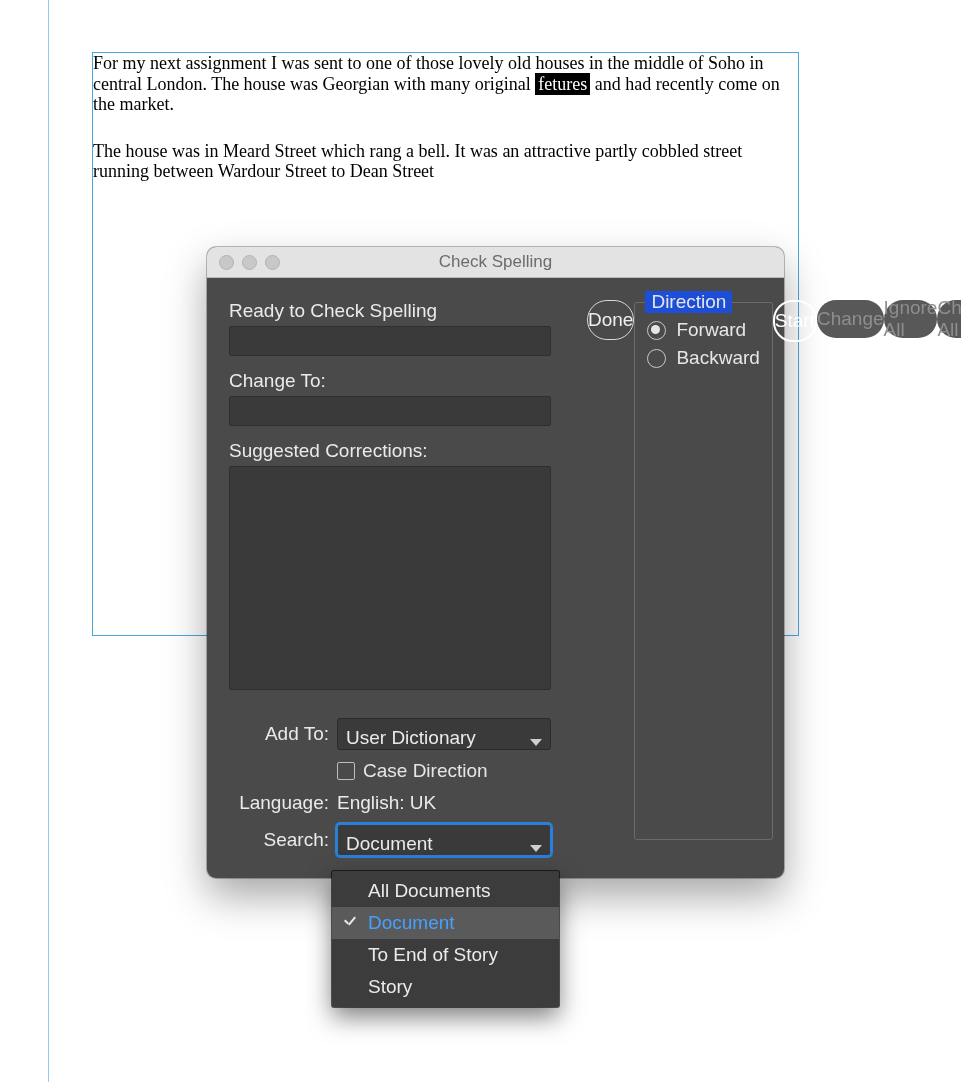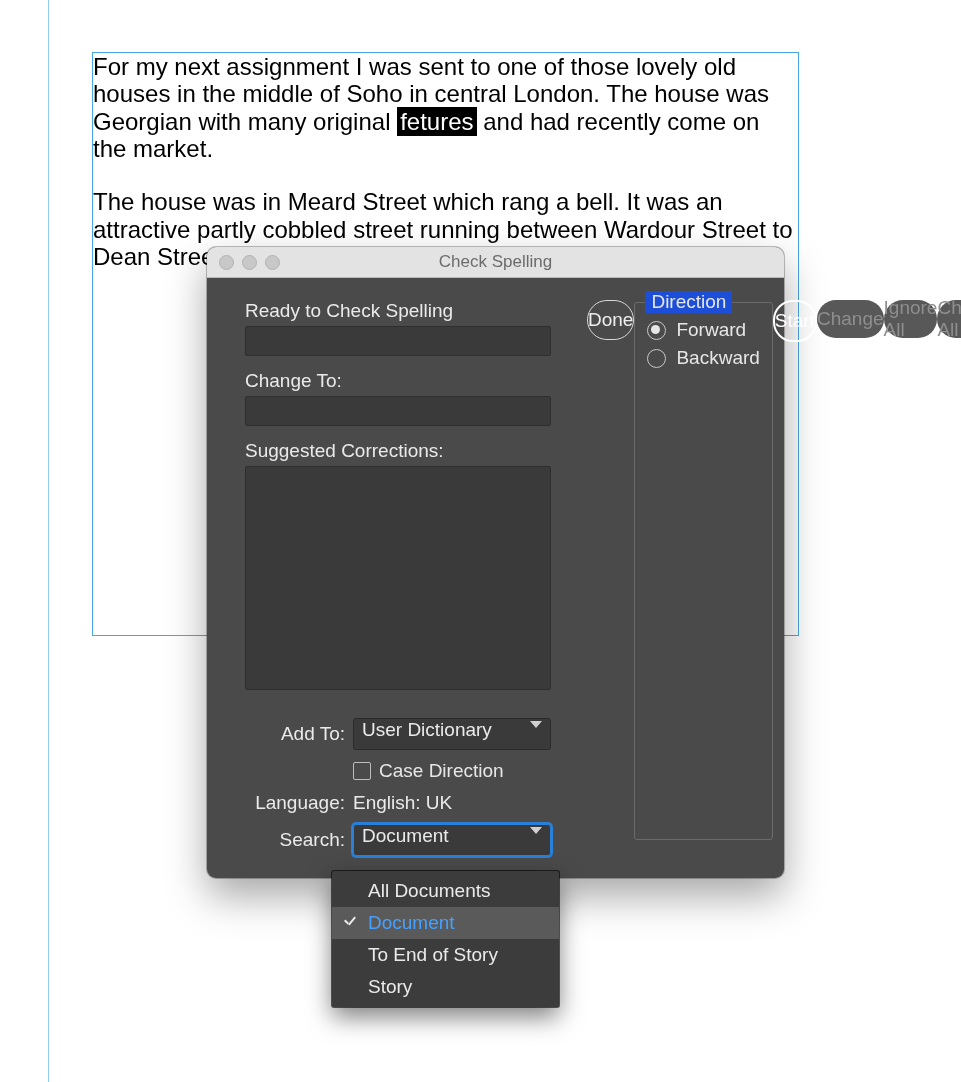--- a/index.html
+++ b/index.html
@@ -25,22 +25,22 @@
     opacity: 0.6;
   }
   .frame {
     position: absolute;
     left: 92px; top: 52px;
     width: 705px; height: 582px;
     border: 1px solid #4aa8e0;
     background: #fff;
   }
   .doc-text {
-    font-family: Liberation Sans, sans-serif;
-    font-size: 24px;
+    font-family: Liberation Serif, serif;
+    font-size: 18px;
     line-height: 1.14;
     color: #000;
     padding: 0;
     letter-spacing: 0px;
   }
   .p1 { margin: 0; }
   .p2 { margin: 0; margin-top: 26px;}
   .hl {
     background: #000;
     color: #fff;
@@ -86,21 +86,20 @@
     text-align: center;
     color: #6c6c6c;
     font-size: 17px;
     font-weight: 500;
     pointer-events: none;
   }
   .dialog-body {
     display: flex;
     padding: 22px 22px 22px 22px;
     gap: 36px;
-    margin-left: 16px;
   }
   .col-left {
     flex: 1;
     display: flex;
     flex-direction: column;
   }
   .col-right {
     width: 175px;
     display: flex;
     flex-direction: row;
@@ -139,21 +138,21 @@
     color: #eaeaea;
     font-size: 19px;
   }
   .select {
     flex: 1;
     background: #3a3a3a;
     border: 1px solid #2a2a2a;
     height: 30px;
     border-radius: 3px;
     display: flex;
-    align-items: flex-start;
+    align-items: flex-end;
     justify-content: space-between;
     padding: 0 8px;
     color: #eaeaea;
     font-size: 19px;
     position: relative;
   }
   .select.active {
     box-shadow: 0 0 0 2px #2a7fd6;
     border-color: #2a7fd6;
   }

